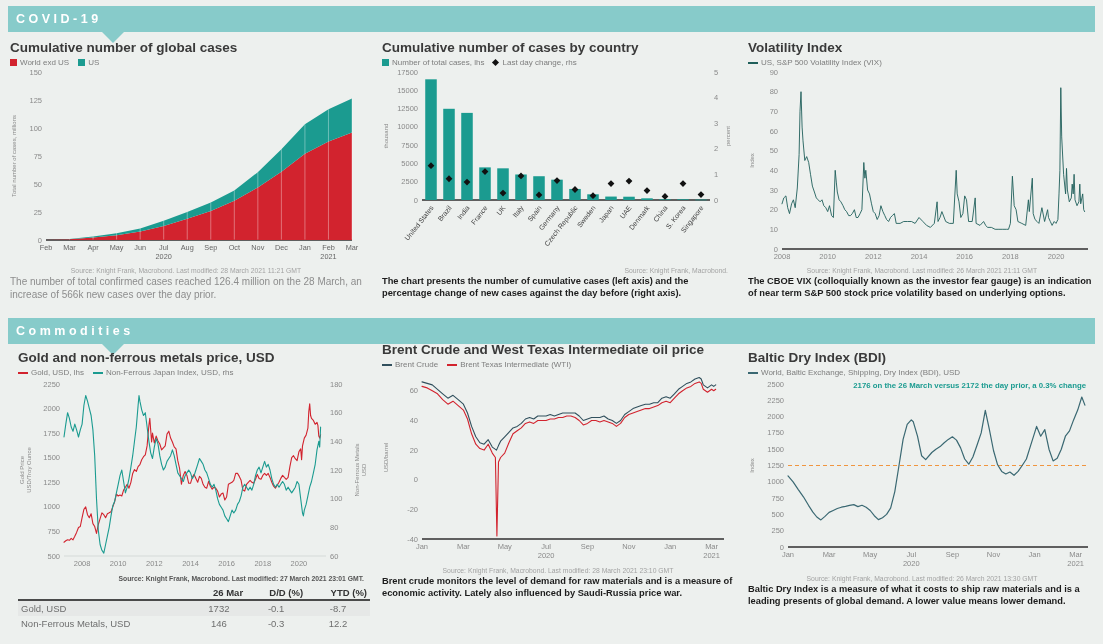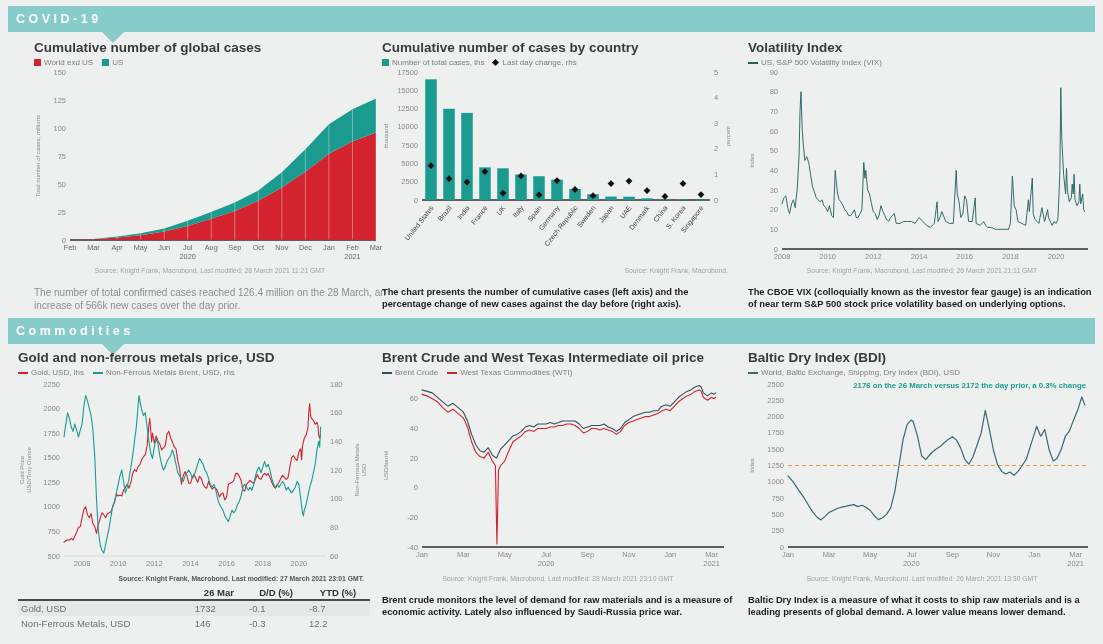--- a/index.html
+++ b/index.html
@@ -5,43 +5,43 @@
   html,body{margin:0;padding:0;background:#edf0ee;}
   .page{position:relative;width:1103px;height:644px;background:#edf0ee;font-family:"Liberation Sans",sans-serif;overflow:hidden;}
   .banner{position:absolute;left:8px;right:8px;height:26px;background:#87cbca;color:#ffffff;font-weight:bold;
           font-size:12.5px;letter-spacing:3.5px;line-height:26px;padding-left:8px;box-sizing:border-box;}
   .banner--covid{top:6px}
   .banner--comm{top:318px}
   .notch{position:absolute;width:0;height:0;border-left:11px solid transparent;border-right:11px solid transparent;border-top:11px solid #87cbca;}
   .notch--covid{left:102px;top:32px}
   .notch--comm{left:102px;top:344px}
   .card{position:absolute;}
-  .card--1{left:34px;top:40px;width:352px}
+  .card--1{left:10px;top:40px;width:352px}
   .card--2{left:382px;top:40px;width:352px}
   .card--3{left:748px;top:40px;width:348px}
   .card--4{left:18px;top:350px;width:352px}
-  .card--5{left:382px;top:350px;width:352px}
+  .card--5{left:382px;top:342px;width:352px}
   .card--6{left:748px;top:350px;width:348px}
   .title{font-size:13.5px;font-weight:bold;color:#3a3a3a;margin:0 0 2px 0;}
   .legend{font-size:8px;color:#7d7d7d;height:11px;display:flex;gap:9px;white-space:nowrap;}
   .lg-item{display:inline-flex;align-items:center;}
   .lg-m{display:inline-block;width:7px;height:7px;margin-right:3px;}
   .lg-line{width:10px;height:2px;}
   .lg-diamond{width:5px;height:5px;transform:rotate(45deg);margin-right:4px;}
   .source{font-size:6.8px;color:#a3a3a3;text-align:center;margin-top:1px;}
   .source--right{text-align:right;padding-right:6px;}
   .source--dark{font-weight:bold;color:#555555;}
-  .caption{font-size:9.3px;font-weight:bold;color:#1c1c1c;line-height:1.3;margin-top:12px;}
+  .caption{font-size:9.3px;font-weight:bold;color:#1c1c1c;line-height:1.3;margin-top:1px;}
   .caption--muted{font-size:10px;font-weight:normal;color:#8d8d8d;line-height:1.32;}
   svg{display:block;}
   svg text{font-family:"Liberation Sans",sans-serif;}
   table.kf{width:100%;border-collapse:collapse;font-size:9.5px;color:#6e6e6e;margin-top:4px;}
-  table.kf th{border-bottom:2px solid #4a4a4a;font-weight:bold;color:#333;text-align:center;padding:1px 3px;}
+  table.kf th{border-bottom:2px solid #4a4a4a;font-weight:bold;color:#333;text-align:right;padding:1px 3px;}
   table.kf th:first-child{text-align:left;}
-  table.kf td{text-align:left;padding:2px 3px;}
+  table.kf td{text-align:center;padding:2px 3px;}
   table.kf td:first-child{text-align:left;}
   table.kf tbody tr:first-child{background:#e6e8e7;}
 </style>
 </head>
 <body>
 
 <div class="page">
 
   <div class="banner banner--covid">
     <span>COVID-19</span>
@@ -230,21 +230,21 @@
 
   <div class="card card--4">
     <h3 class="title">Gold and non-ferrous metals price, USD</h3>
     <div class="legend">
         <span class="lg-item">
           <span class="lg-m lg-line" style="background: rgb(210, 35, 46);"></span>
           <span>Gold, USD, lhs</span>
         </span>
         <span class="lg-item">
           <span class="lg-m lg-line" style="background: rgb(27, 155, 144);"></span>
-          <span>Non-Ferrous Metals Brent, USD, rhs</span>
+          <span>Non-Ferrous Japan Index, USD, rhs</span>
         </span>
       </div>
     <svg width="352" height="196">
         <text x="42" y="180.5" fill="#8a8a8a" font-size="7.5" text-anchor="end">500</text>
         <text x="42" y="155.92857142857144" fill="#8a8a8a" font-size="7.5" text-anchor="end">750</text>
         <text x="42" y="131.35714285714286" fill="#8a8a8a" font-size="7.5" text-anchor="end">1000</text>
         <text x="42" y="106.78571428571429" fill="#8a8a8a" font-size="7.5" text-anchor="end">1250</text>
         <text x="42" y="82.21428571428572" fill="#8a8a8a" font-size="7.5" text-anchor="end">1500</text>
         <text x="42" y="57.64285714285714" fill="#8a8a8a" font-size="7.5" text-anchor="end">1750</text>
         <text x="42" y="33.071428571428584" fill="#8a8a8a" font-size="7.5" text-anchor="end">2000</text>
@@ -300,21 +300,21 @@
 
   <div class="card card--5">
     <h3 class="title">Brent Crude and West Texas Intermediate oil price</h3>
     <div class="legend">
         <span class="lg-item">
           <span class="lg-m lg-line" style="background: rgb(49, 80, 93);"></span>
           <span>Brent Crude</span>
         </span>
         <span class="lg-item">
           <span class="lg-m lg-line" style="background: rgb(210, 35, 46);"></span>
-          <span>West Texas Commodities (WTI)</span>
+          <span>Brent Texas Intermediate (WTI)</span>
         </span>
       </div>
     <svg width="352" height="196">
         <text x="36" y="171.5" fill="#8a8a8a" font-size="7.5" text-anchor="end">-40</text>
         <text x="36" y="141.86363636363637" fill="#8a8a8a" font-size="7.5" text-anchor="end">-20</text>
         <text x="36" y="112.22727272727272" fill="#8a8a8a" font-size="7.5" text-anchor="end">0</text>
         <text x="36" y="82.5909090909091" fill="#8a8a8a" font-size="7.5" text-anchor="end">20</text>
         <text x="36" y="52.95454545454545" fill="#8a8a8a" font-size="7.5" text-anchor="end">40</text>
         <text x="36" y="23.318181818181813" fill="#8a8a8a" font-size="7.5" text-anchor="end">60</text>
         <text x="0" y="0" fill="#8a8a8a" font-size="6" text-anchor="middle" transform="translate(6 87.5) rotate(-90)">USD/barrel</text>

